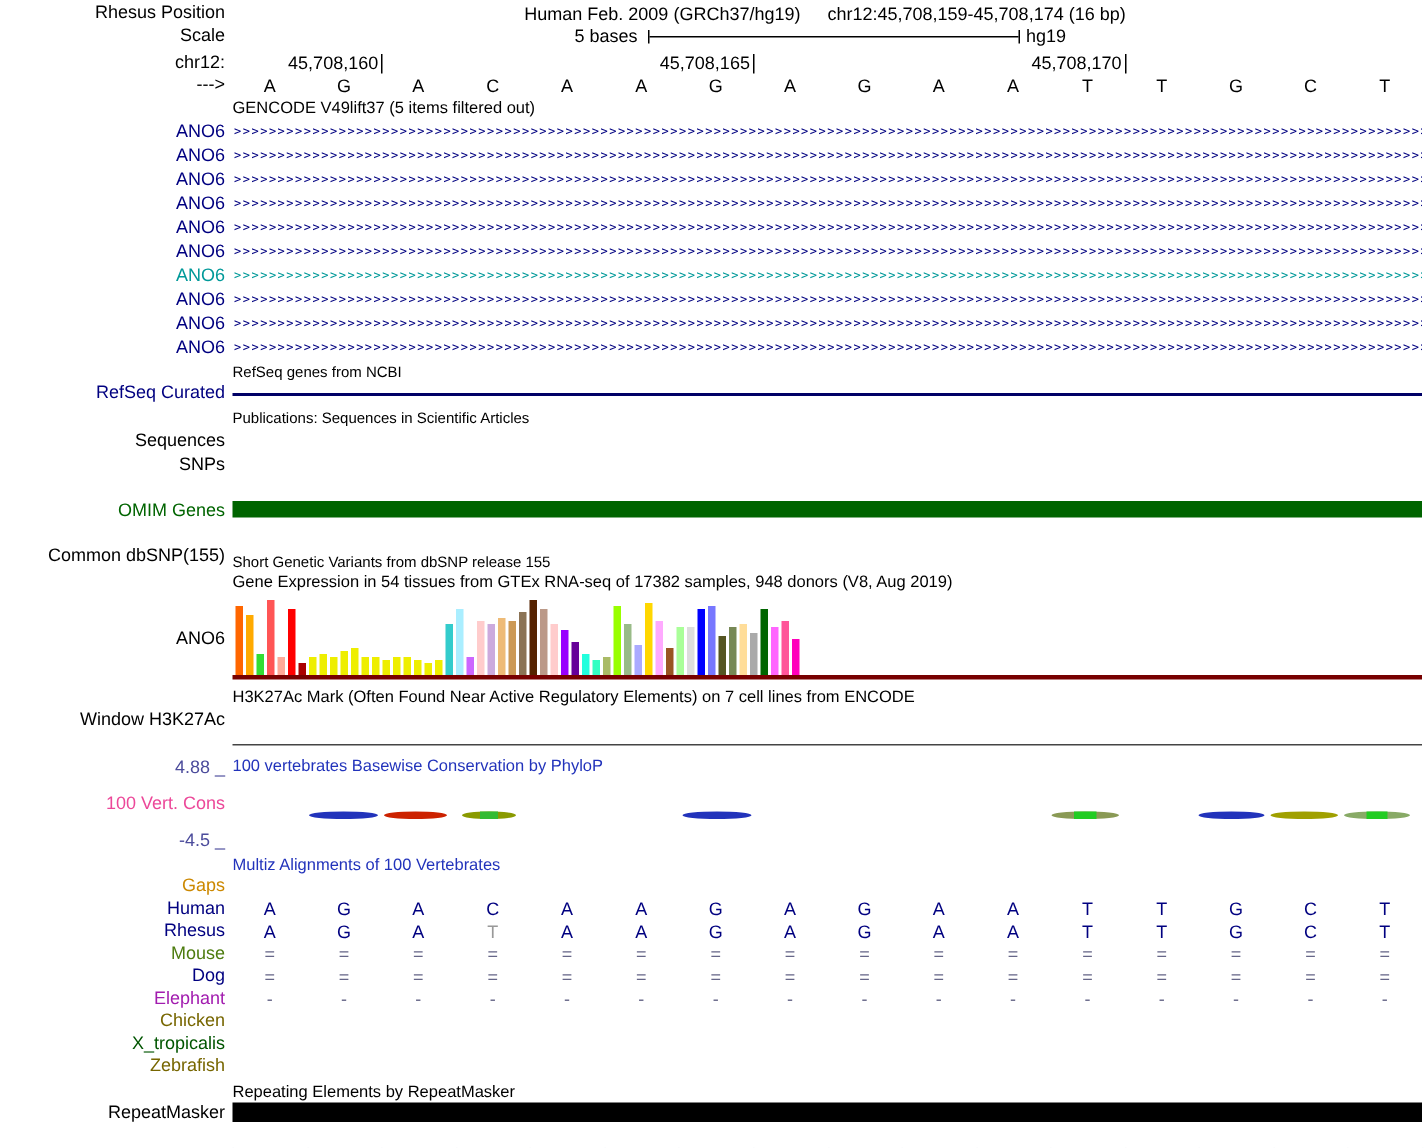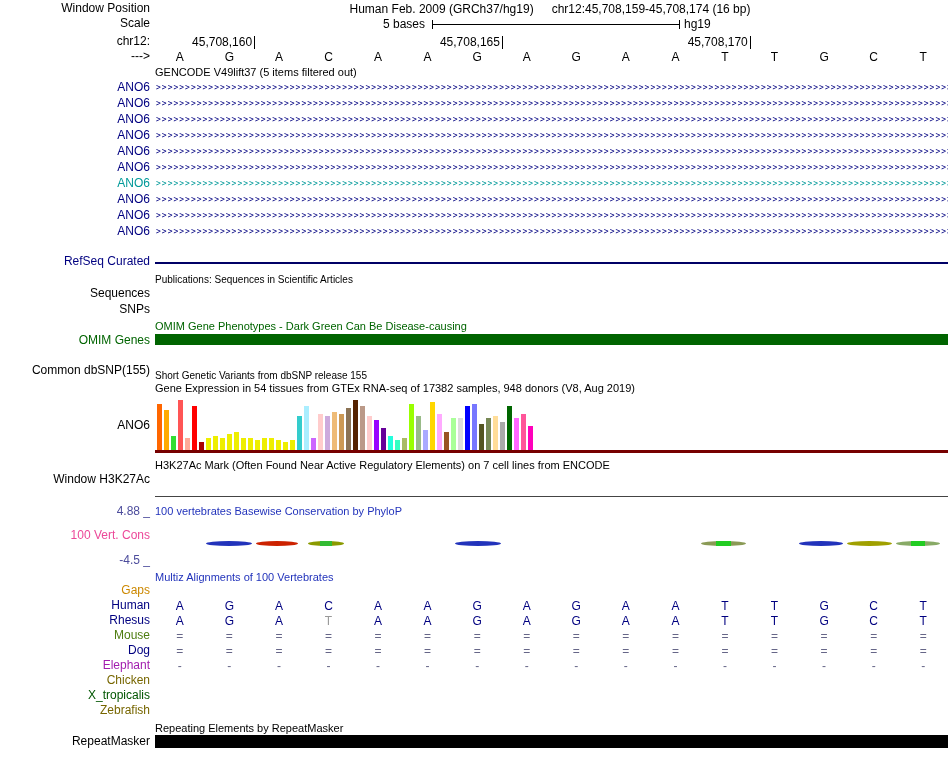--- a/index.html
+++ b/index.html
@@ -32,38 +32,38 @@
 </style>
 </head>
 <body>
 
 <div class="browser" id="browser">
 
   <div class="titlebar">
     <span>Human Feb. 2009 (GRCh37/hg19)</span>
     <span>chr12:45,708,159-45,708,174 (16 bp)</span>
   </div>
-  <div class="lbl" style="top:2px">Window Position</div>
+  <div class="lbl" style="top:2px">Rhesus Position</div>
   <div class="lbl" style="top:17px">Scale</div>
   <div class="scaleval">5 bases</div>
   <div class="scalebar"></div>
   <div class="genome">hg19</div>
   <div class="lbl" style="top:35px">chr12:</div>
   <div class="lbl" style="top:50px">---&gt;</div>
 
   <div class="ctitle md" style="top:66px">GENCODE V49lift37 (5 items filtered out)</div>
 
+  <div class="ctitle sm" style="top:242px">RefSeq genes from NCBI</div>
   <div class="lbl" style="top:255px;color:#000080">RefSeq Curated</div>
   <div class="fullline" style="top:262px;height:2px;background:#000066"></div>
 
   <div class="ctitle sm" style="top:273px">Publications: Sequences in Scientific Articles</div>
   <div class="lbl" style="top:287px">Sequences</div>
   <div class="lbl" style="top:303px">SNPs</div>
 
-  <div class="ctitle md" style="top:320px;color:#006400">OMIM Gene Phenotypes - Dark Green Can Be Disease-causing</div>
   <div class="lbl" style="top:334px;color:#006400">OMIM Genes</div>
   <div class="fullline" style="top:334px;height:11px;background:#006400"></div>
 
   <div class="ctitle sm" style="top:369px">Short Genetic Variants from dbSNP release 155</div>
   <div class="lbl" style="top:364px">Common dbSNP(155)</div>
 
   <div class="ctitle md" style="top:382px">Gene Expression in 54 tissues from GTEx RNA-seq of 17382 samples, 948 donors (V8, Aug 2019)</div>
   <div class="lbl" style="top:419px">ANO6</div>
   <div class="gtexbars" id="gtex-bars">
       <div class="gtexbar" style="background: rgb(255, 102, 0); height: 46px;"></div>

